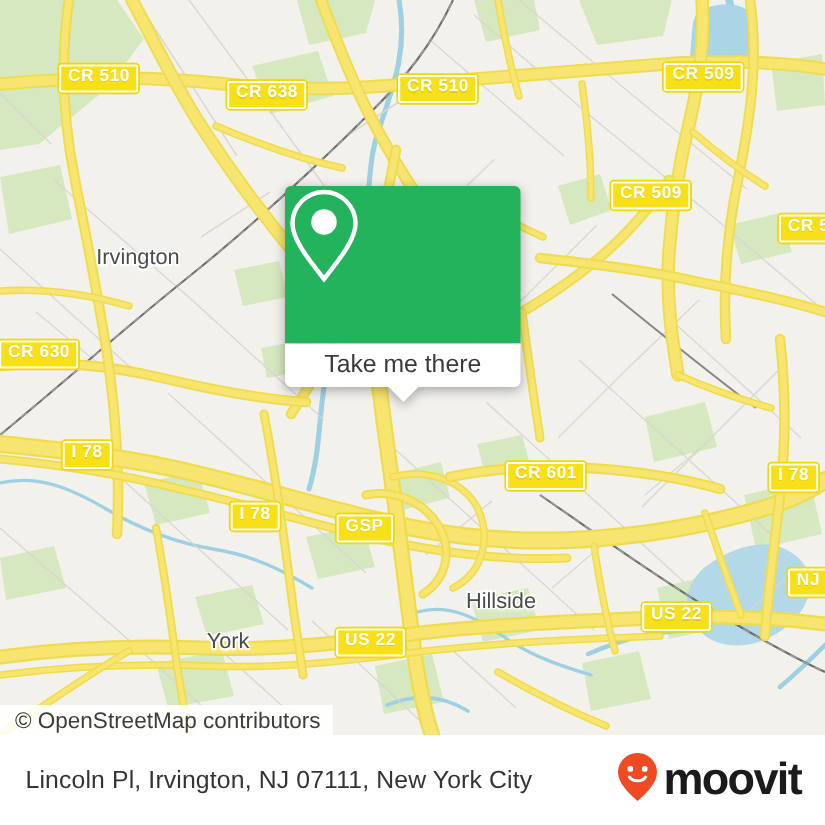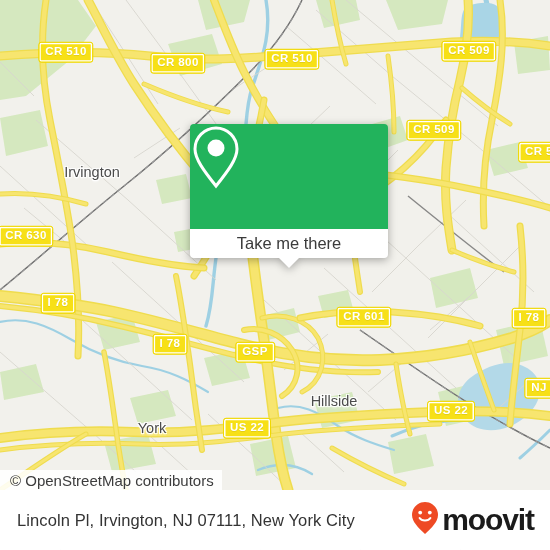--- a/index.html
+++ b/index.html
@@ -44,21 +44,21 @@
     text-shadow:
        1px  1px 0 rgba(255,255,255,.95),
       -1px  1px 0 rgba(255,255,255,.95),
        1px -1px 0 rgba(255,255,255,.95),
       -1px -1px 0 rgba(255,255,255,.95),
        0    2px 2px rgba(255,255,255,.8);
   }
 
   
   .popup{
-    position:absolute;left:190px;top:124px;width:198px;
+    position:absolute;left:190px;top:124px;width:157px;
     filter:drop-shadow(0 2px 4px rgba(0,0,0,.32));
     border-radius:13px;
   }
   .popup-head{
     background:#22b35c;
     height:105px;
     border-radius:4px 4px 0 0;
     display:flex;align-items:center;justify-content:center;
   }
   .popup-body{
@@ -285,29 +285,29 @@
         <path class="rdc" d="M0 490 C30 470 58 450 86 434" stroke-width="5"></path>
         <path class="rd" d="M0 490 C30 470 58 450 86 434" stroke-width="3"></path>
         <path class="rdc" d="M332 448 C356 462 380 474 404 484" stroke-width="5"></path>
         <path class="rd" d="M332 448 C356 462 380 474 404 484" stroke-width="3"></path>
         <path class="rdc" d="M462 88 C478 102 494 114 510 124" stroke-width="5"></path>
         <path class="rd" d="M462 88 C478 102 494 114 510 124" stroke-width="3"></path>
       </g>
     </svg>
 
     <div class="shield inner" style="left:66px;top:52px">CR 510</div>
-    <div class="shield inner" style="left:178px;top:63px">CR 800</div>
+    <div class="shield inner" style="left:178px;top:63px">CR 638</div>
     <div class="shield inner" style="left:292px;top:59px">CR 510</div>
     <div class="shield inner" style="left:469px;top:51px">CR 509</div>
     <div class="shield inner" style="left:434px;top:130px">CR 509</div>
     <div class="shield inner" style="left:539px;top:152px">CR 5</div>
     <div class="shield inner" style="left:26px;top:236px">CR 630</div>
     <div class="shield inner" style="left:58px;top:303px">I 78</div>
     <div class="shield inner" style="left:170px;top:344px">I 78</div>
-    <div class="shield inner" style="left:255px;top:352px">GSP</div>
+    <div class="shield inner" style="left:243px;top:352px">GSP</div>
     <div class="shield inner" style="left:364px;top:317px">CR 601</div>
     <div class="shield inner" style="left:529px;top:318px">I 78</div>
     <div class="shield inner" style="left:539px;top:388px">NJ</div>
     <div class="shield inner" style="left:247px;top:428px">US 22</div>
     <div class="shield inner" style="left:451px;top:411px">US 22</div>
 
     <div class="place" style="left:92px;top:172px">Irvington</div>
     <div class="place" style="left:334px;top:401px">Hillside</div>
     <div class="place" style="left:152px;top:428px">York</div>
 

